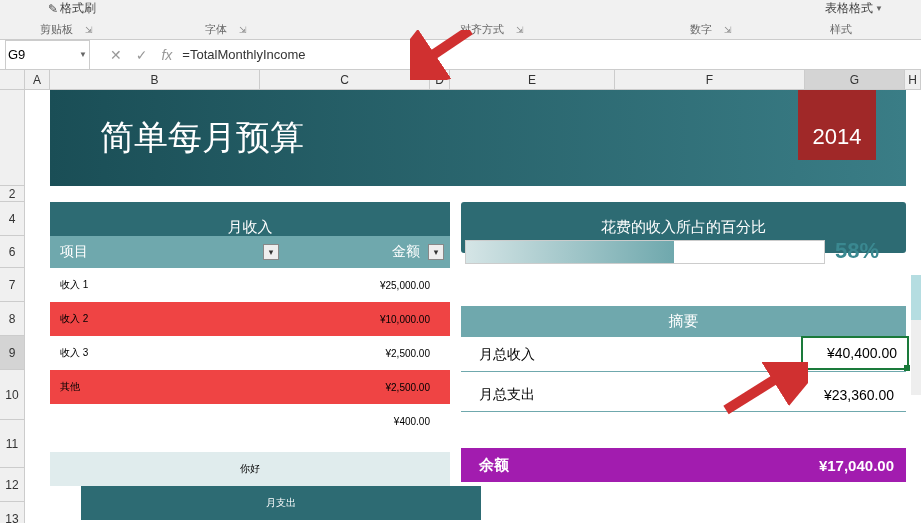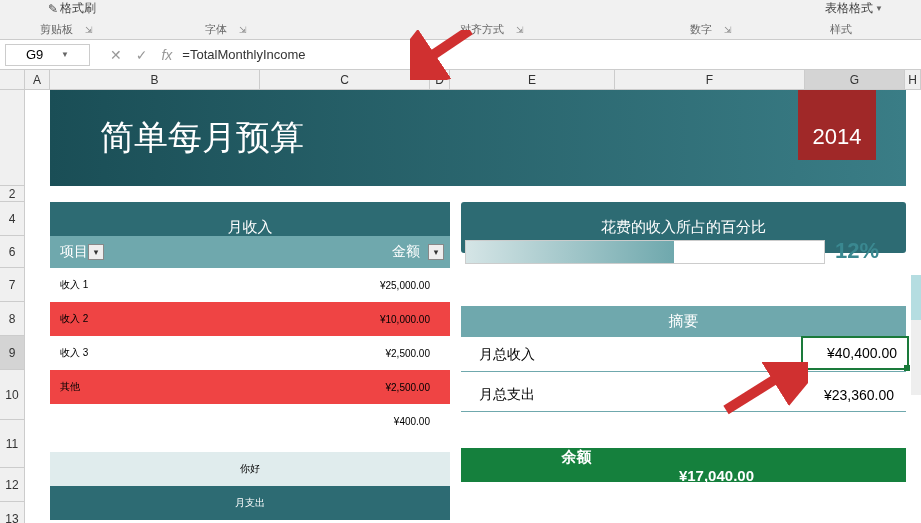--- a/index.html
+++ b/index.html
@@ -12,21 +12,21 @@
 .rg-align { left: 460px; top: 22px; }
 .rg-number { left: 690px; top: 22px; }
 .rg-style { left: 830px; top: 22px; }
 .ribbon-btn { position: absolute; display: flex; align-items: center; gap: 2px; font-size: 12px; color: #444; }
 .fmt-brush { left: 48px; top: 0px; }
 .table-fmt { left: 825px; top: 0px; }
 .dropdown-arrow { font-size: 8px; color: #666; }
 .launcher { font-size: 9px; color: #888; margin-left: 12px; }
 
 .formula-bar { height: 30px; display: flex; align-items: center; border-bottom: 1px solid #ccc; background: #fff; }
-.name-box { width: 85px; height: 22px; border: 1px solid #ccc; margin-left: 5px; padding: 0 20px; font-size: 13px; display: flex; align-items: center; justify-content: space-between; }
+.name-box { width: 85px; height: 30px; border: 1px solid #ccc; margin-left: 5px; padding: 0 2px; font-size: 13px; display: flex; align-items: center; justify-content: space-between; }
 .fb-btns { display: flex; align-items: center; gap: 14px; margin-left: 20px; color: #999; font-size: 14px; }
 .fb-input { flex: 1; padding: 0 10px; font-size: 13px; color: #333; }
 
 .col-headers { height: 20px; display: flex; background: #f0f0f0; border-bottom: 1px solid #ccc; }
 .col-h { border-right: 1px solid #ccc; text-align: center; font-size: 12px; color: #333; line-height: 20px; }
 .col-h.sel { background: #d4d4d4; }
 .ch-corner { width: 25px; }
 .ch-a { width: 25px; }
 .ch-b { width: 210px; }
 .ch-c { width: 170px; }
@@ -44,51 +44,51 @@
 .content { position: relative; width: 896px; }
 
 .banner { position: absolute; left: 25px; top: 0; width: 856px; height: 96px; background: linear-gradient(90deg, #1a4e56 0%, #3a7d86 100%); display: flex; align-items: center; padding-left: 50px; color: #fff; font-size: 34px; font-weight: 300; }
 .year-tag { position: absolute; right: 30px; top: 0; width: 78px; height: 70px; background: #a02828; color: #fff; display: flex; align-items: flex-end; justify-content: center; font-size: 22px; padding-bottom: 10px; }
 
 .section-header { position: absolute; background: #2d6b73; color: #fff; text-align: center; font-size: 15px; padding: 16px 0; }
 .sh-income { left: 25px; top: 112px; width: 400px; }
 .sh-pct { left: 436px; top: 112px; width: 445px; border-radius: 3px; }
 
 .table-header { position: absolute; left: 25px; top: 146px; width: 400px; height: 32px; background: #6fa8ad; color: #fff; display: flex; align-items: center; font-size: 14px; }
-.th-item { width: 235px; padding-left: 10px; display: flex; align-items: center; justify-content: flex-start; padding-right: 6px; }
+.th-item { width: 235px; padding-left: 10px; display: flex; align-items: center; justify-content: space-between; padding-right: 6px; }
 .th-amt { width: 165px; text-align: right; padding-right: 6px; display: flex; align-items: center; justify-content: flex-end; gap: 8px; }
 .filter-btn { width: 16px; height: 16px; border: 1px solid #888; background: #eee; font-size: 9px; text-align: center; line-height: 14px; color: #333; }
 
 .data-row { position: absolute; left: 25px; width: 400px; height: 34px; display: flex; align-items: center; font-size: 10px; }
 .data-row.alt { background: #ef4444; }
 .dr-item { width: 235px; padding-left: 10px; }
 .dr-amt { width: 165px; text-align: right; padding-right: 20px; }
 .r1 { top: 178px; }
 .r2 { top: 212px; }
 .r3 { top: 246px; }
 .r4 { top: 280px; }
 .r5 { top: 314px; }
 .r-hello { top: 362px; background: #e0eced; justify-content: center; }
-.r-exp { top: 396px; background: #2d6b73; color: #fff; justify-content: center; }
+.r-exp { top: 396px; background: #2d6b73; color: #fff; justify-content: center; margin-left: 31px; }
 
 .pct-bar { position: absolute; left: 440px; top: 150px; width: 360px; height: 24px; border: 1px solid #ccc; background: #fff; }
 .pct-fill { height: 100%; width: 58%; background: linear-gradient(90deg, #d5e5e6 0%, #6fa8ad 100%); }
 .pct-val { position: absolute; left: 810px; top: 148px; font-size: 22px; font-weight: bold; color: #3a8890; }
 
 .summary-header { position: absolute; left: 436px; top: 216px; width: 445px; background: #6fa8ad; color: #fff; text-align: center; font-size: 15px; padding: 6px 0; }
 .summary-row { position: absolute; left: 436px; width: 445px; height: 34px; display: flex; align-items: center; font-size: 14px; border-bottom: 1px solid #6fa8ad; }
 .sr-label { width: 280px; padding-left: 18px; }
 .sr-val { width: 165px; text-align: right; padding-right: 12px; }
 .sr1 { top: 248px; }
 .sr2 { top: 288px; }
 
 .selected-cell { position: absolute; left: 776px; top: 246px; width: 108px; height: 34px; border: 2px solid #1a7a3a; background: #fff; display: flex; align-items: center; justify-content: flex-end; padding-right: 10px; font-size: 14px; }
 .fill-handle { position: absolute; right: -3px; bottom: -3px; width: 6px; height: 6px; background: #1a7a3a; }
 
-.balance-row { position: absolute; left: 436px; top: 358px; width: 445px; height: 34px; background: #15803d; color: #fff; display: flex; align-items: center; font-size: 15px; font-weight: bold; flex-direction: column; }
+.balance-row { position: absolute; left: 436px; top: 358px; width: 445px; height: 34px; background: #a21caf; color: #fff; display: flex; align-items: center; font-size: 15px; font-weight: bold; }
 .br-label { width: 280px; padding-left: 18px; }
 .br-val { width: 165px; text-align: right; padding-right: 12px; }
 
 .arrow { position: absolute; pointer-events: none; }
 .arrow1 { left: 410px; top: 30px; }
 .arrow2 { left: 718px; top: 362px; }
 .arrow svg { display: block; }
 
 .vscroll { position: absolute; right: 0; top: 185px; width: 10px; height: 120px; background: #eee; }
 .vthumb { width: 100%; height: 45px; background: #b5dde1; }
@@ -195,21 +195,21 @@
     <div class="data-row r-hello">
       <span>你好</span>
     </div>
     <div class="data-row r-exp">
       <span>月支出</span>
     </div>
 
     <div class="pct-bar">
       <div class="pct-fill"></div>
     </div>
-    <div class="pct-val">12%</div>
+    <div class="pct-val">58%</div>
 
     <div class="summary-header">摘要</div>
     <div class="summary-row sr1">
       <div class="sr-label">月总收入</div>
     </div>
     <div class="summary-row sr2">
       <div class="sr-label">月总支出</div>
       <div class="sr-val">¥23,360.00</div>
     </div>
 

